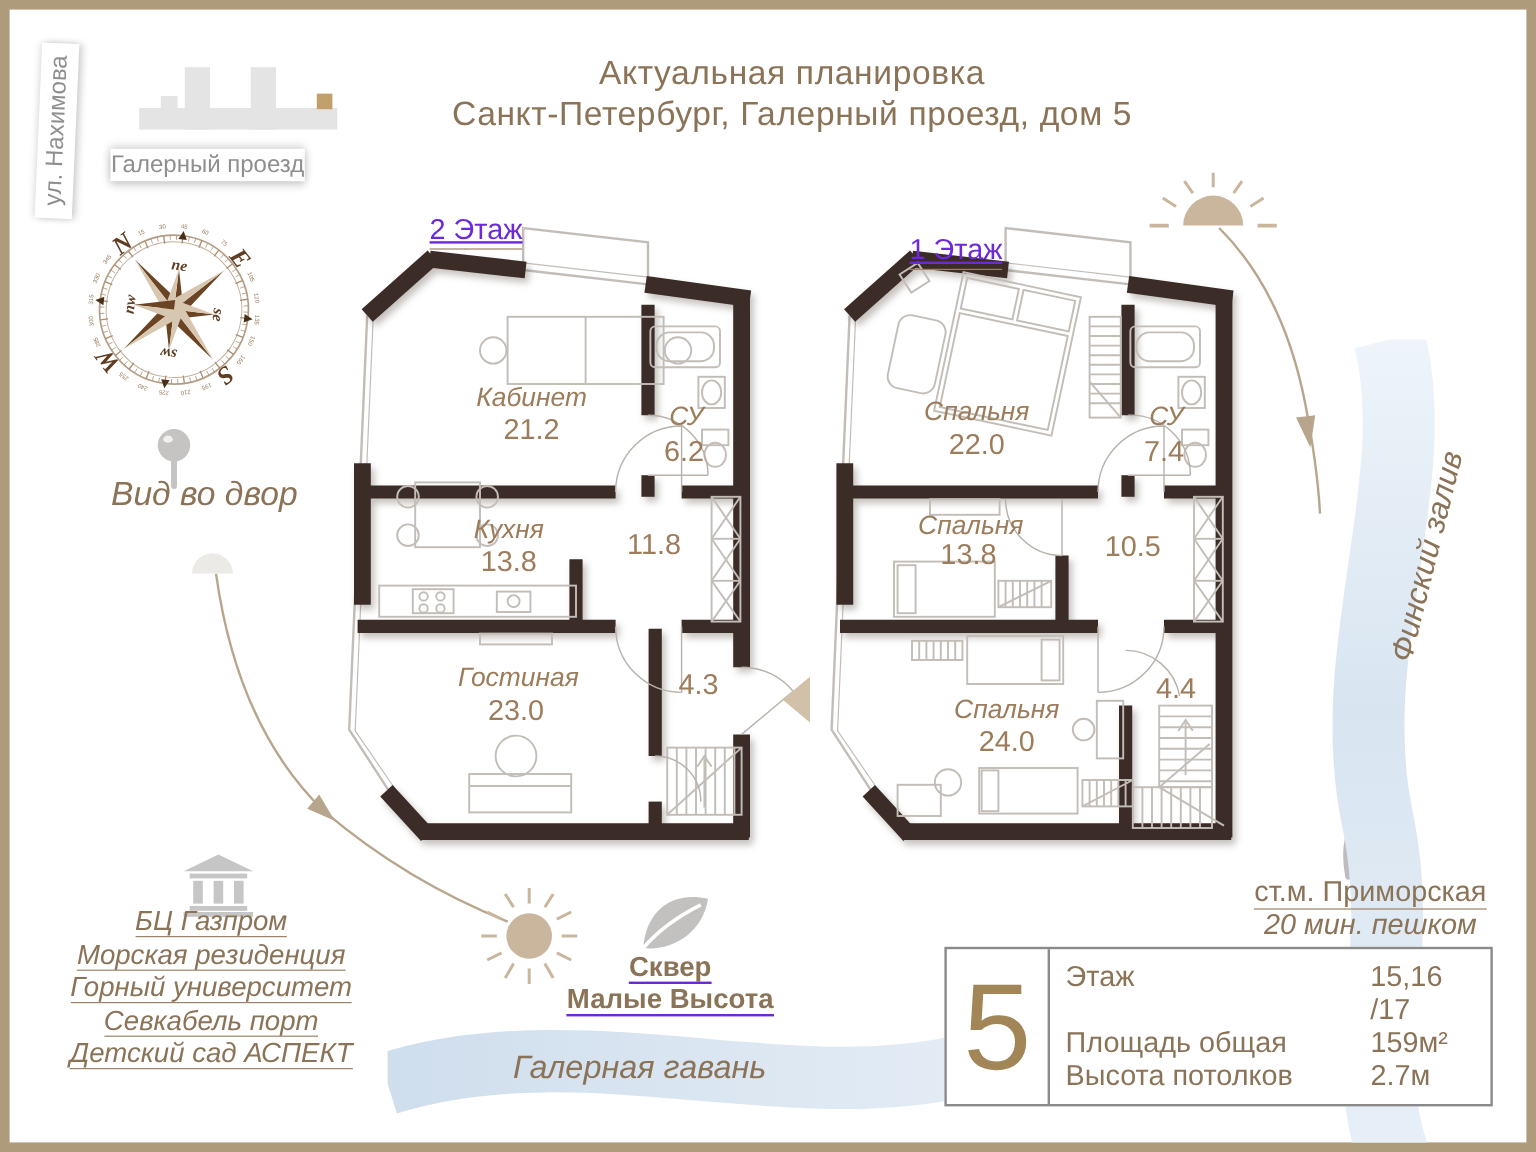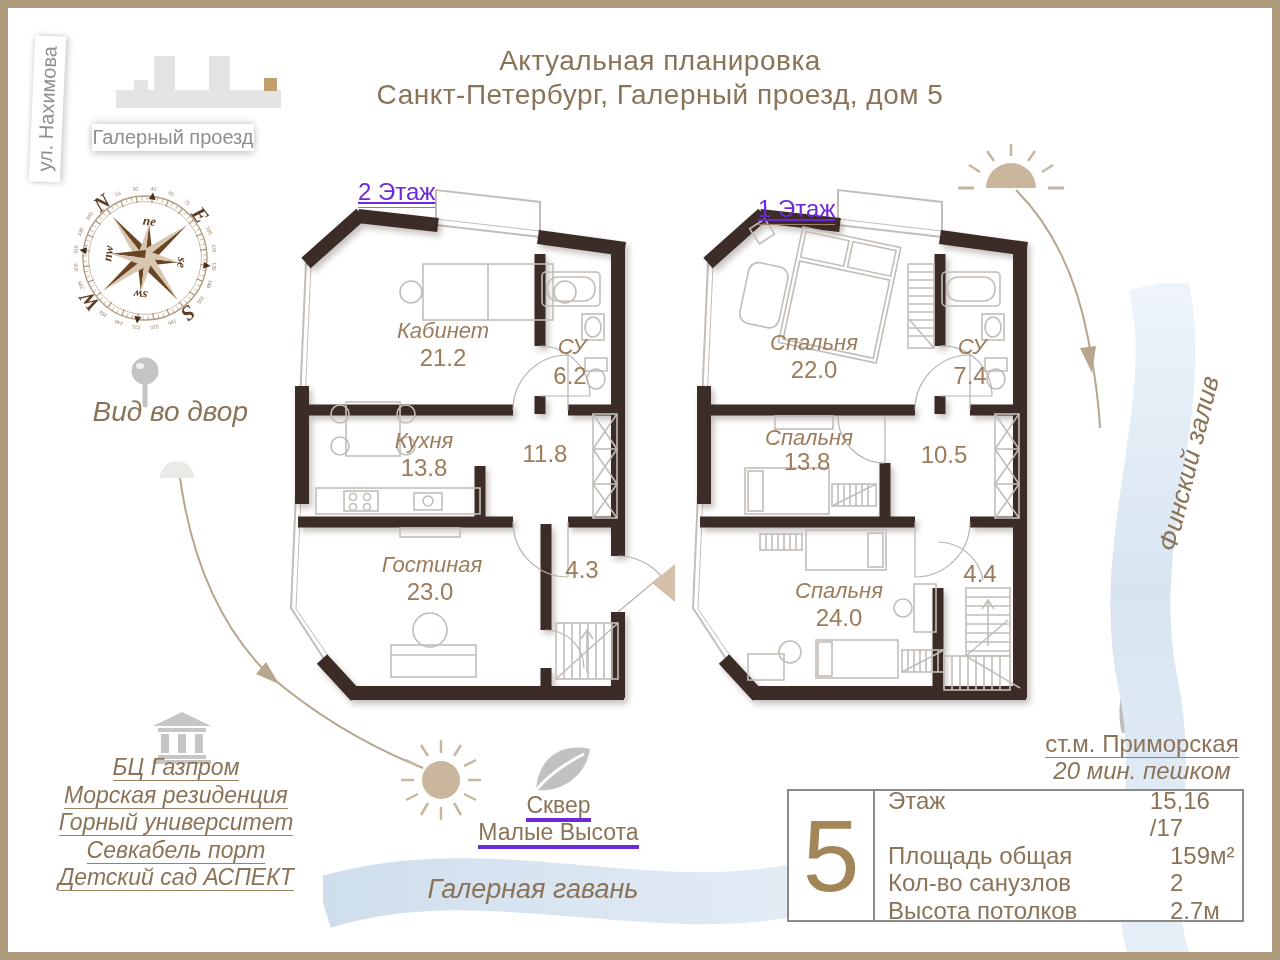--- a/index.html
+++ b/index.html
@@ -17,33 +17,33 @@
           line-height:27px;font-size:20px;color:#8f8f8f;
           box-shadow:0 3px 7px rgba(0,0,0,.2),0 -3px 7px rgba(0,0,0,.12);}
   .bld{background:#e4e4e4;}
   .italic{font-style:italic;}
   .view-label{left:40px;top:388px;width:200px;text-align:right;font-size:28px;}
   .lm-list{left:8px;top:746px;width:320px;text-align:center;font-style:italic;}
   .lm-list div{line-height:27.5px;font-size:23px;}
   .lm-list span{border-bottom:1px solid #9c8265;}
   .park{left:458px;top:784px;width:185px;text-align:center;}
   .park div{line-height:27px;font-size:23px;}
-  .park span{border-bottom:4px solid #6d28d9;}
+  .park span{border-bottom:2px solid #6d28d9;font-weight:bold;}
   .harbor{left:395px;top:866px;width:260px;text-align:center;font-size:27px;}
   .bay{left:1056px;top:440px;width:250px;text-align:center;font-size:26px;
        transform:rotate(-76deg);}
   .metro-st{left:1020px;top:722px;width:228px;text-align:center;font-size:24px;}
   .metro-st span{border-bottom:1px solid #9c8265;}
   .metro-walk{left:1020px;top:749px;width:228px;text-align:center;font-size:24px;}
   .info-table{left:779px;top:781px;width:457px;height:133px;border:2px solid #8a8a8a;
               display:flex;box-sizing:border-box;background:#fff;}
   .info-num{width:84px;border-right:2px solid #8a8a8a;display:flex;align-items:center;
             justify-content:center;font-size:102px;font-weight:300;color:#a28657;line-height:1;}
   .info-rows{flex:1;display:flex;flex-direction:column;justify-content:center;padding-left:13px;}
-  .info-row{display:flex;font-size:24px;color:#8b7358;line-height:27.5px;gap:28px;}
+  .info-row{display:flex;font-size:24px;color:#8b7358;line-height:27.5px;}
   .info-row .lbl{width:254px;}
   .entry-arrow{left:644px;top:556px;width:0;height:0;border-top:19px solid transparent;
                border-bottom:19px solid transparent;border-right:23px solid #d2c0a8;}
   svg text.rname{font-family:"Liberation Sans",sans-serif;font-style:italic;font-size:22px;fill:#9c7c5a;text-anchor:middle;}
   svg text.rnum{font-family:"Liberation Sans",sans-serif;font-size:24px;fill:#9c7c5a;text-anchor:middle;}
   .walls{filter:drop-shadow(3px 4px 3px rgba(60,45,38,.3));}
   .z1{z-index:1}.z2{z-index:2}.z3{z-index:3}
 </style>
 </head>
 <body>
@@ -553,23 +553,19 @@
     <div class="info-rows">
       <div class="info-row">
         <span class="lbl">Этаж</span>
         <span>15,16 /17</span>
       </div>
       <div class="info-row">
         <span class="lbl">Площадь общая</span>
         <span>159м²</span>
       </div>
       <div class="info-row">
-        <span class="lbl">Кол-во санузлов</span>
-        <span>2</span>
-      </div>
-      <div class="info-row">
         <span class="lbl">Высота потолков</span>
         <span>2.7м</span>
       </div>
     </div>
   </div>
 
 </div>
 
 </body></html>

